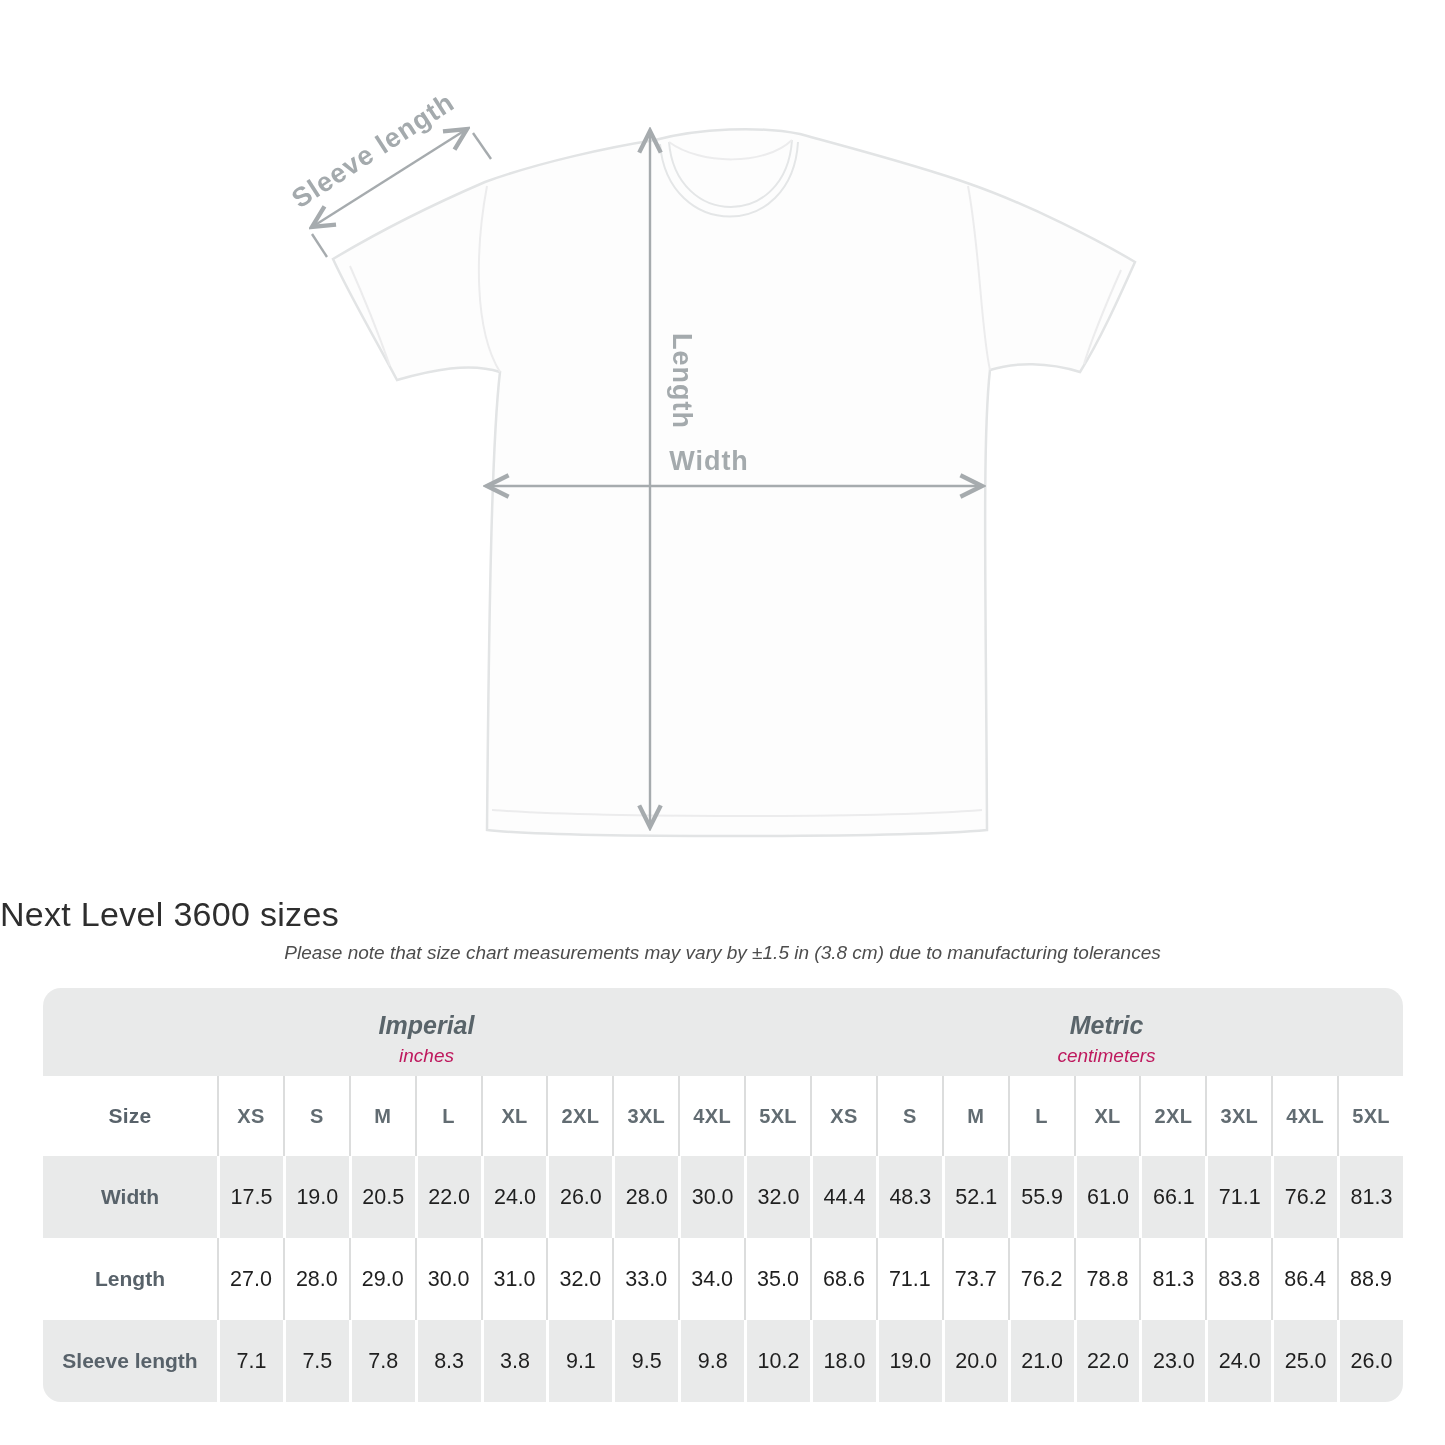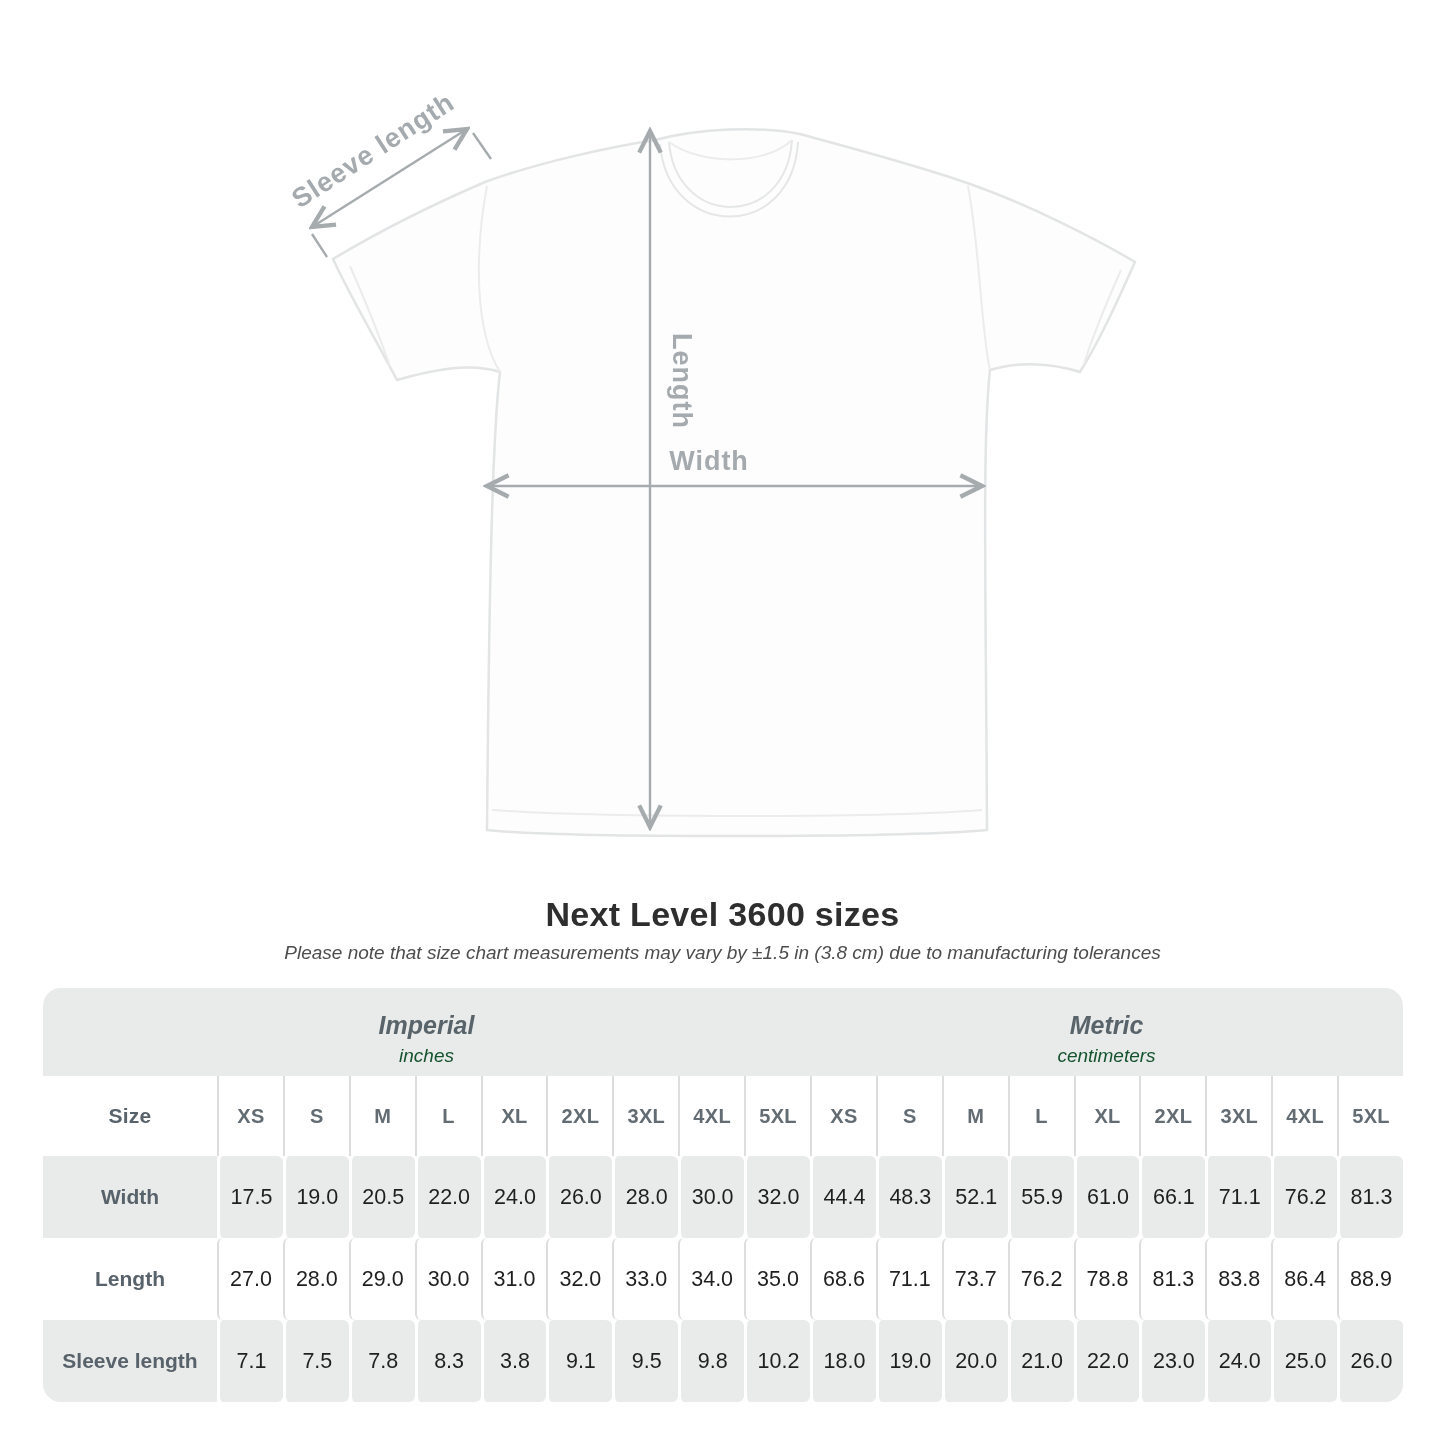--- a/index.html
+++ b/index.html
@@ -12,51 +12,51 @@
   .shirt-outline{fill:#fdfdfd;stroke:#e2e4e5;stroke-width:2.5;}
   .shirt-line{fill:none;stroke:#e4e6e7;stroke-width:2;}
   .shirt-line-soft{fill:none;stroke:#ececed;stroke-width:2;}
   .dim{stroke:#a6abae;stroke-width:2.4;fill:none;}
   .dim-label{
     font-family:"Liberation Sans",sans-serif;font-weight:bold;font-size:27px;
     fill:#a4aaad;text-anchor:middle;letter-spacing:1px;
   }
   
   .page-title{
-    position:absolute;left:0;top:895px;width:100%;text-align:center;
-    font-size:34px;font-weight:bold;color:#2e2e2e;letter-spacing:.3px;
+    position:absolute;left:0;top:895px;width:100%;text-align:left;
+    font-size:34px;font-weight:normal;color:#2e2e2e;letter-spacing:.3px;
   }
   .page-note{
     position:absolute;left:0;top:942px;width:100%;text-align:center;
     font-size:19px;font-style:italic;color:#4d4d4d;
   }
   
   .size-table{
     position:absolute;left:43px;top:988px;width:1360px;
     border-radius:18px;overflow:hidden;
   }
   .grid{display:grid;grid-template-columns:174px repeat(18,1fr);}
   .band{
     grid-row:1;height:88px;background:#e9eaea;
     display:flex;flex-direction:column;align-items:center;justify-content:center;row-gap:5px;
   }
   .band-left{grid-column:1 / span 10;}
   .band-right{grid-column:11 / -1;}
   .btitle{font-size:25px;font-weight:bold;font-style:italic;color:#59646a;margin-top:13px;}
-  .bunit{font-size:19px;font-style:italic;color:#14532d;}
+  .bunit{font-size:19px;font-style:italic;color:#be185d;}
   .cell{display:flex;align-items:center;justify-content:center;}
   .hrow{height:80px;background:#fff;font-weight:bold;font-size:20px;color:#626c72;letter-spacing:.3px;}
   .hlabel{font-size:21px;color:#58626a;}
   .drow{height:82px;font-size:21.5px;}
   .gray{background:#e9eaea;}
   .white{background:#ffffff;}
   .sep-gray{border-left:2px solid #dcdddd;}
   .sep-white{border-left:3px solid #ffffff;}
   .rlabel{font-weight:bold;font-size:21px;color:#58626a;}
-  .val{color:#1f1f1f;border-radius:6px;}
+  .val{color:#1f1f1f;}
 </style>
 </head>
 <body>
 
 <svg class="tshirt-svg" width="1445" height="885" viewBox="0 0 1445 885">
   <defs>
     <marker id="ah" viewBox="0 0 12 12" refX="10.5" refY="6" markerWidth="12" markerHeight="12" orient="auto-start-reverse">
       <path d="M1.5 1.5 L10.5 6 L1.5 10.5" fill="none" stroke="#a6abae" stroke-width="1.8"></path>
     </marker>
   </defs>

